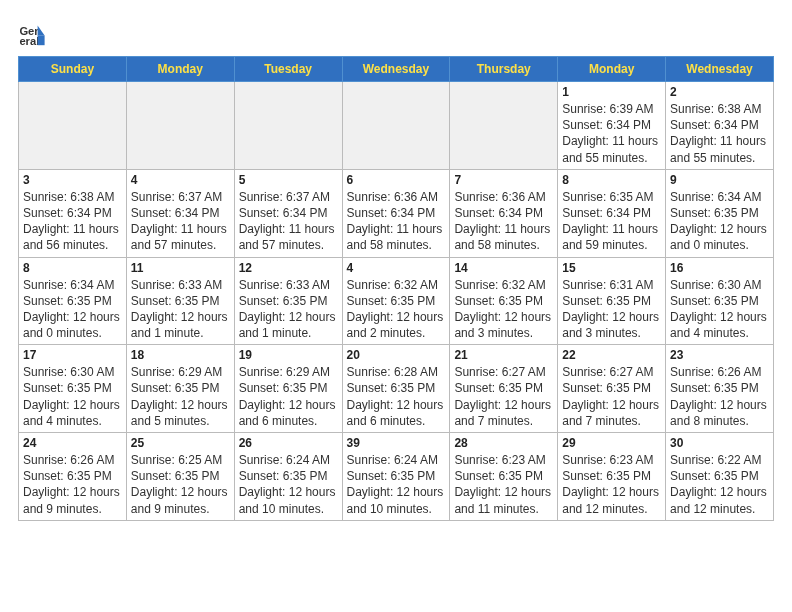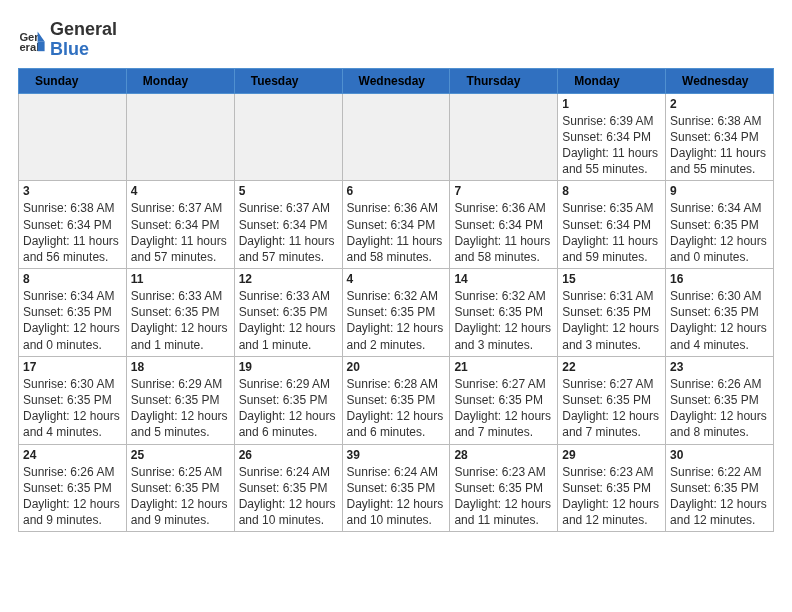--- a/index.html
+++ b/index.html
@@ -56,25 +56,25 @@
       color: #444;
       margin-top: 2px;
     }
     .calendar {
       width: 100%;
       border-collapse: collapse;
       table-layout: fixed;
     }
     .calendar thead tr th {
       background: #3070c0;
-      color: #000000;
+      color: #fde047;
       font-size: 12px;
       font-weight: bold;
       padding: 5px 16px;
-      text-align: left;
+      text-align: center;
       border: 1px solid #5090d0;
     }
     .calendar tbody tr td {
       border: 1px solid #bbb;
       vertical-align: top;
       padding: 3px 4px;
       font-size: 10px;
       color: #333;
       background: #fff;
       height: 72px;
@@ -102,25 +102,20 @@
 
 <div class="page">
   <div class="header-area">
     <div class="logo">
       <svg class="logo-icon" viewBox="0 0 40 40">
         <text x="2" y="22" font-size="16" font-family="Arial" font-weight="bold" fill="#333">Gen</text>
         <text x="2" y="36" font-size="16" font-family="Arial" font-weight="bold" fill="#333">eral</text>
         <polygon points="28,8 38,22 28,22" fill="#3070c0"></polygon>
         <polygon points="28,22 38,22 38,36 28,36" fill="#3070c0"></polygon>
       </svg>
-      <div>
-        <div class="logo-text">
-          <span>General</span><br><span style="color:#3070c0;">Blue</span>
-        </div>
-      </div>
     </div>
     <div class="title-area">
       <div class="month-title"></div>
       <div class="location"></div>
     </div>
   </div>
 
   <table class="calendar">
     <thead>
       <tr>

